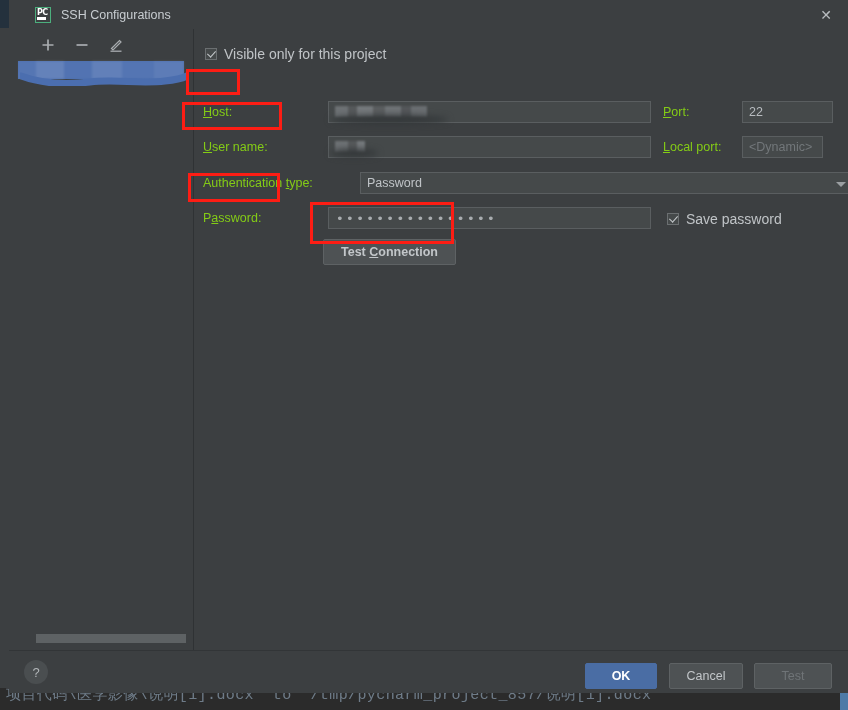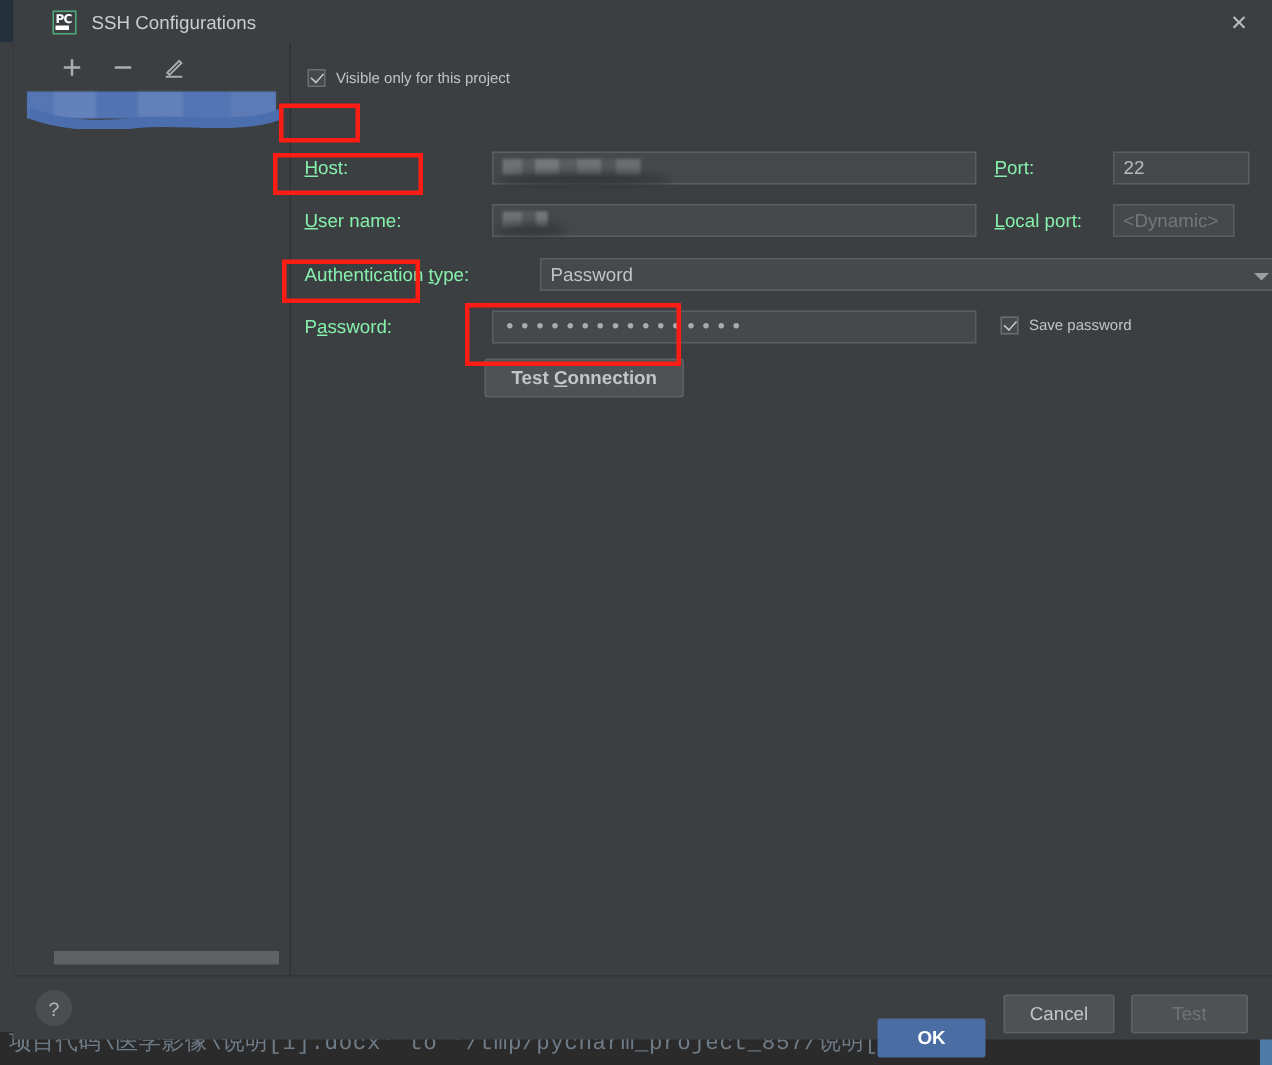--- a/index.html
+++ b/index.html
@@ -211,26 +211,26 @@
   }
   .cbx.checked::after {
     content: "";
     position: absolute;
     left: 3px; top: 0px;
     width: 4px; height: 7px;
     border: solid #c6cacd;
     border-width: 0 1.6px 1.6px 0;
     transform: rotate(42deg);
   }
-  .cbx-label { font-size: 10px; color: #c0c4c7; white-space: nowrap; }
+  .cbx-label { font-size: 14px; color: #c0c4c7; white-space: nowrap; }
 
   .field-label {
     position: absolute;
     font-size: 12.5px;
-    color: #86efac;
+    color: #84cc16;
     white-space: nowrap;
   }
   .mn { text-decoration: underline; }
 
   .txtinput {
     position: absolute;
     box-sizing: border-box;
     background: #45494a;
     border: 1px solid #5a5e60;
     color: #b8bcc0;
@@ -344,21 +344,21 @@
     background: #4a4e50;
     color: #b2b6b9;
     font-size: 13px;
     display: flex;
     align-items: center;
     justify-content: center;
     cursor: pointer;
   }
   #ok-button {
     position: absolute;
-    left: 576px; top: 28px;
+    left: 576px; top: 12px;
     width: 72px; height: 26px;
     background: #4a6da4;
     border: 1px solid #4a6da4;
     color: #ffffff;
     font-weight: bold;
   }
   #cancel-button {
     position: absolute;
     left: 660px; top: 12px;
     width: 74px; height: 26px;

